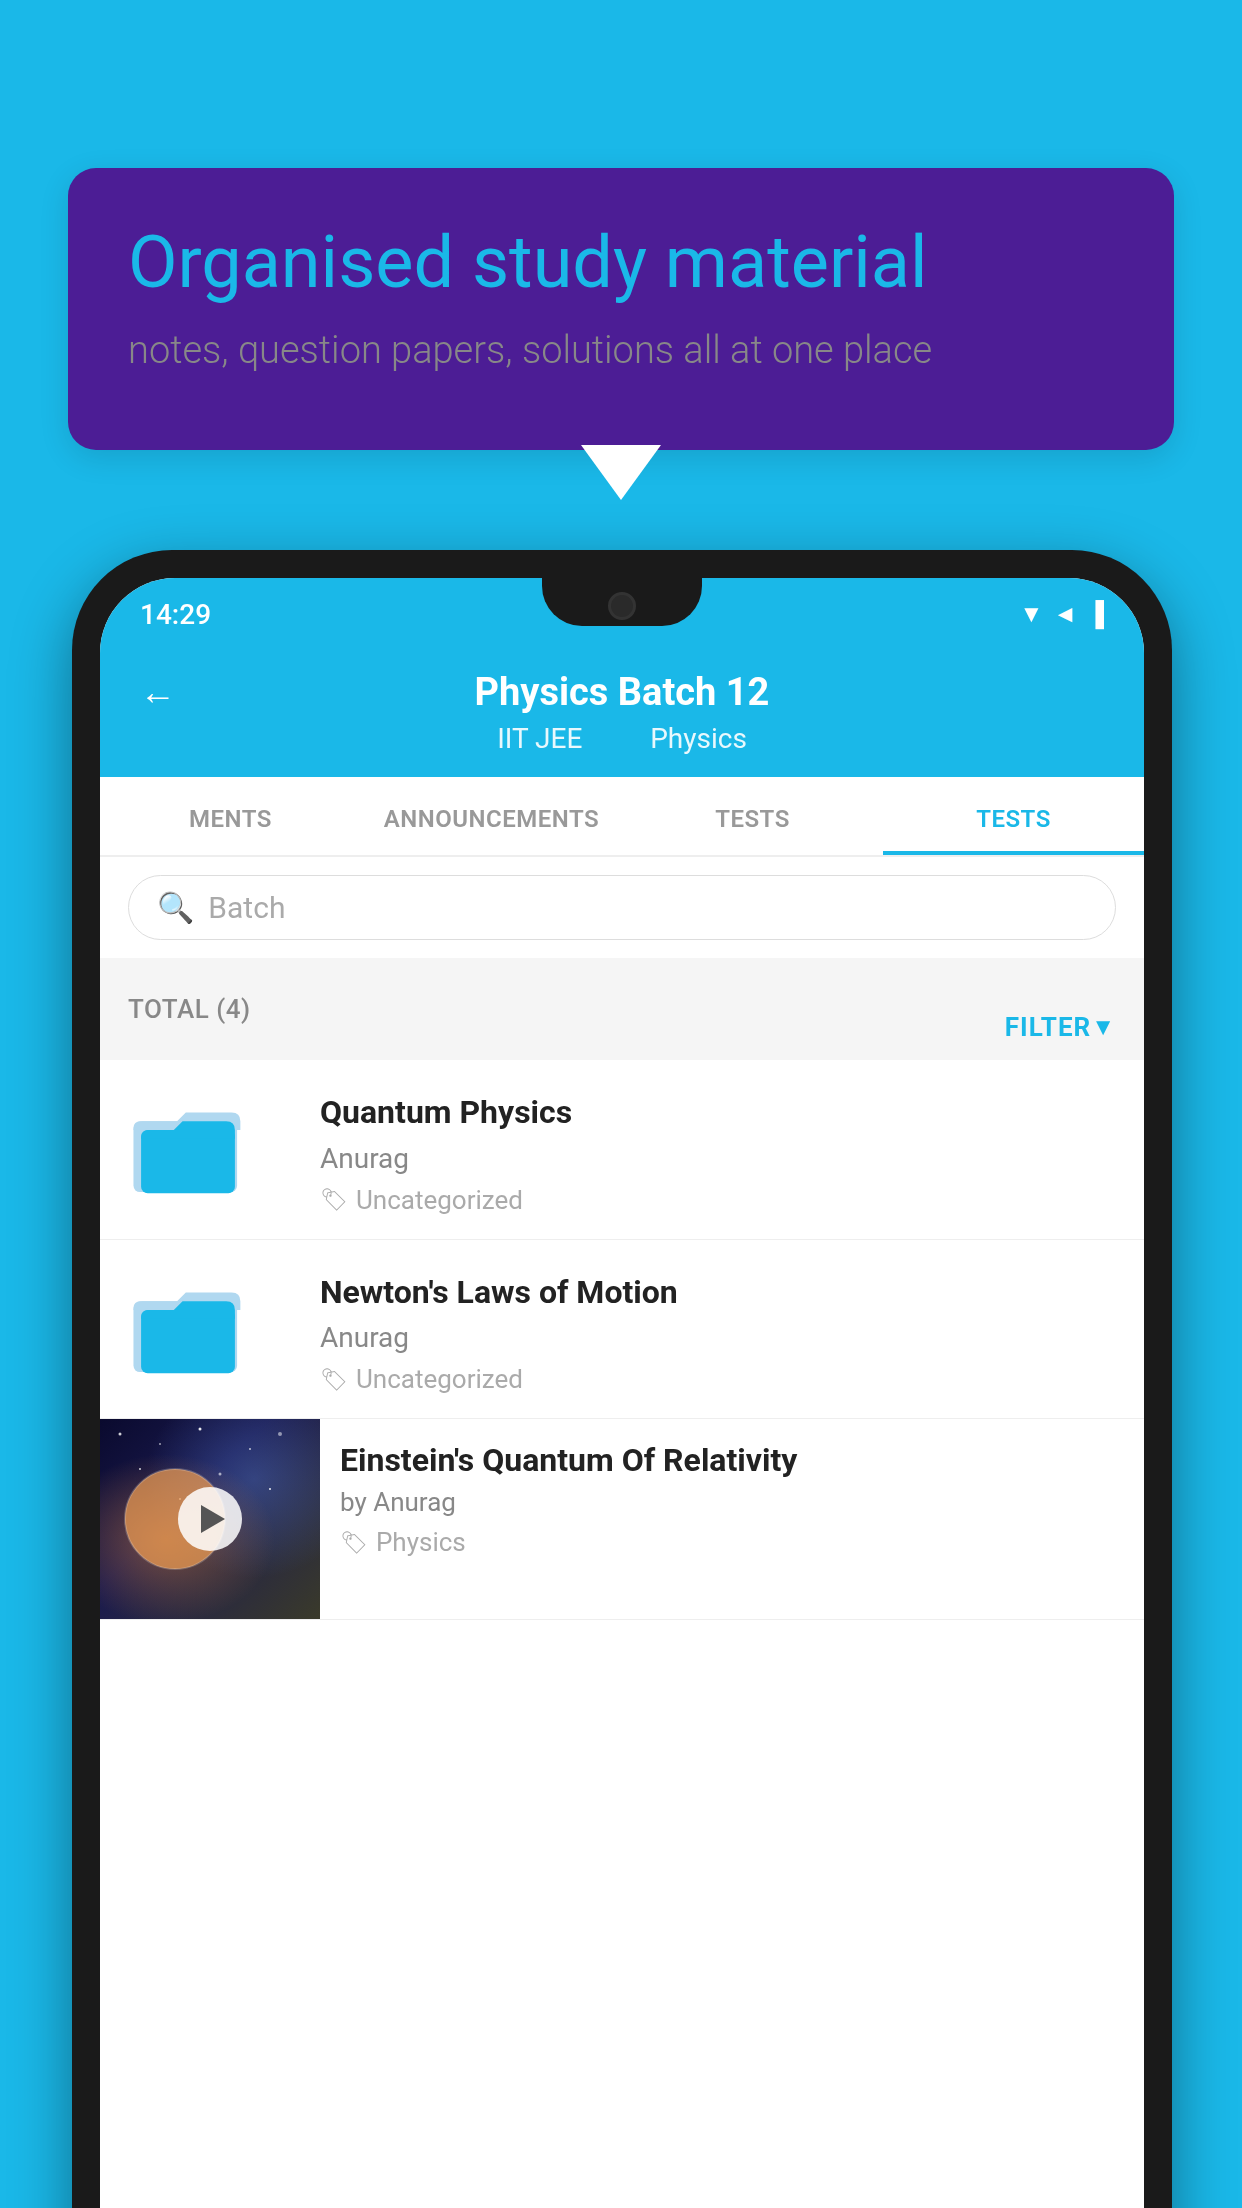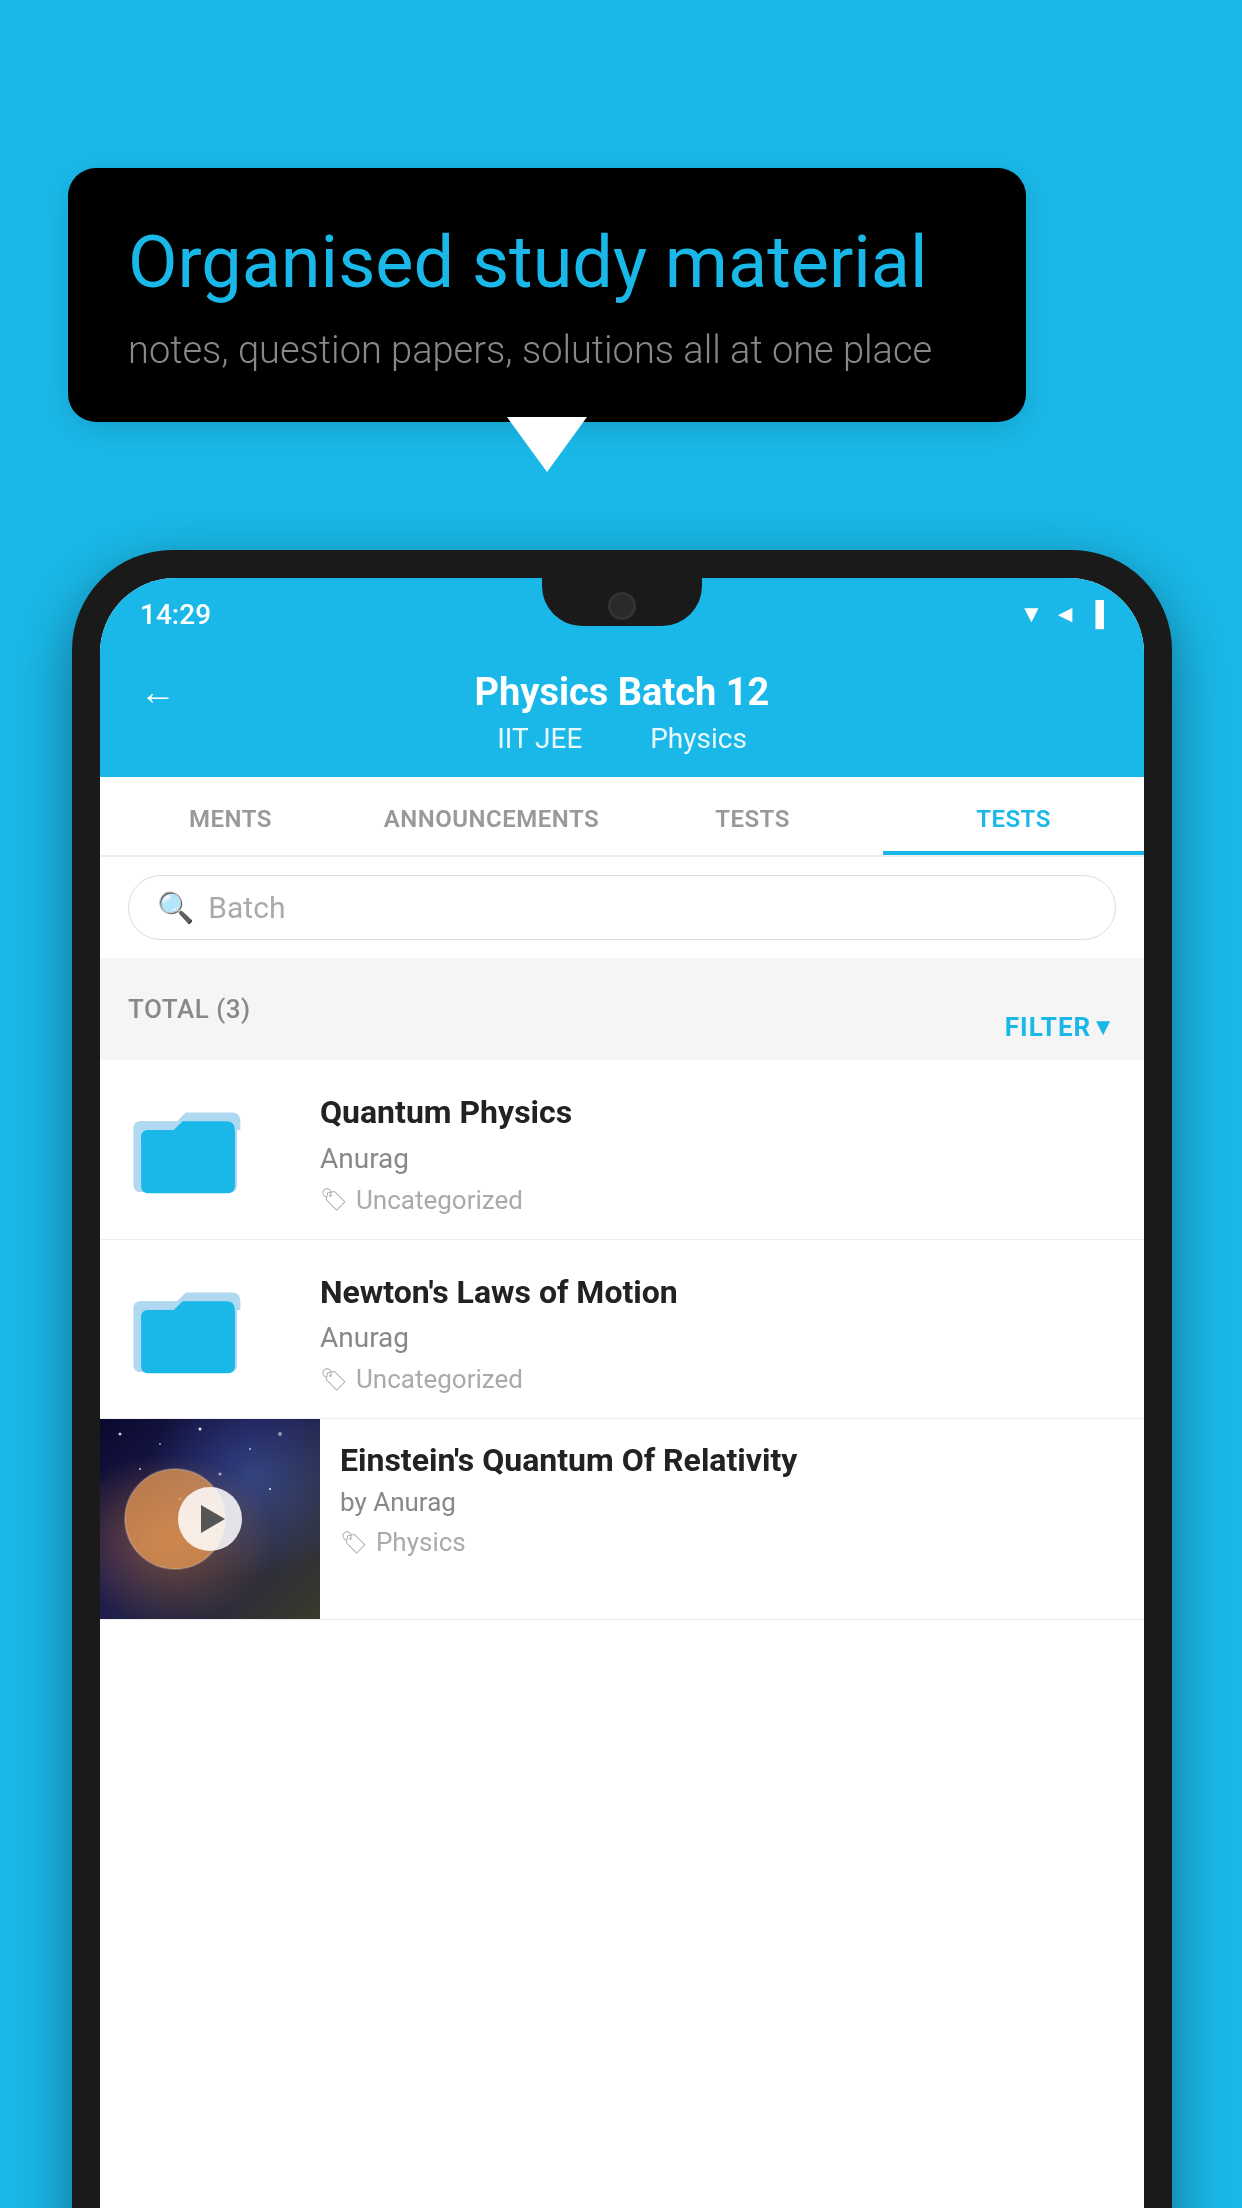--- a/index.html
+++ b/index.html
@@ -11,24 +11,24 @@
       font-family: 'Roboto', Arial, sans-serif;
       overflow: hidden;
       position: relative;
     }
 
     
     .speech-bubble {
       position: absolute;
       top: 168px;
       left: 68px;
-      width: 958px;
-      background: #000000;
+      width: 1106px;
+      background: #4c1d95;
       border-radius: 28px;
-      padding: 52px 60px 50px 60px;
+      padding: 52px 60px 78px 60px;
       box-shadow: 0 8px 30px rgba(0,0,0,0.12);
     }
     .speech-bubble::after {
       content: '';
       position: absolute;
       bottom: -50px;
       left: 50%;
       transform: translateX(-50%);
       width: 0;
       height: 0;
@@ -432,21 +432,21 @@
       </div>
 
       <div class="search-container">
         <div class="search-bar">
           <span class="search-icon">🔍</span>
           <span class="search-placeholder">Batch</span>
         </div>
       </div>
 
       <div class="filter-bar">
-        <span class="total-label">TOTAL (3)</span>
+        <span class="total-label">TOTAL (4)</span>
         <div class="filter-btn">
           <span>FILTER</span>
           <span class="filter-icon">▼</span>
         </div>
       </div>
 
       <div class="video-list">
 
         <div class="video-item">
           <div class="video-thumb">

